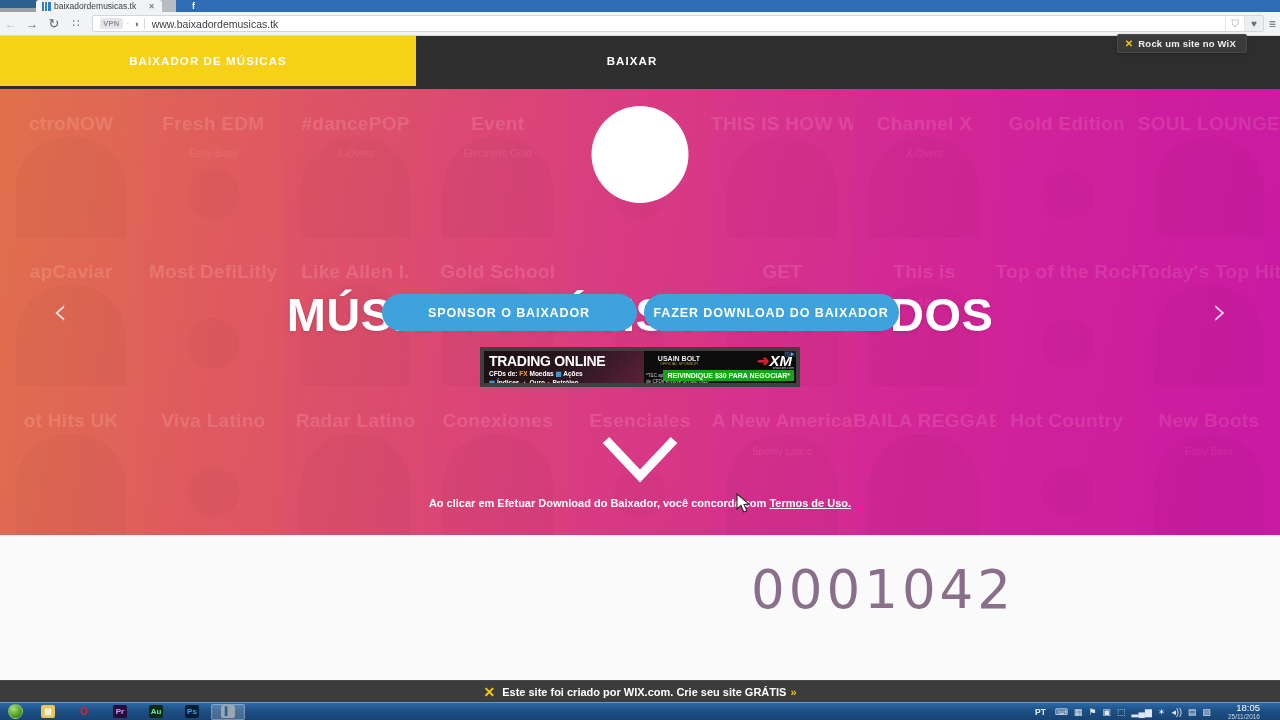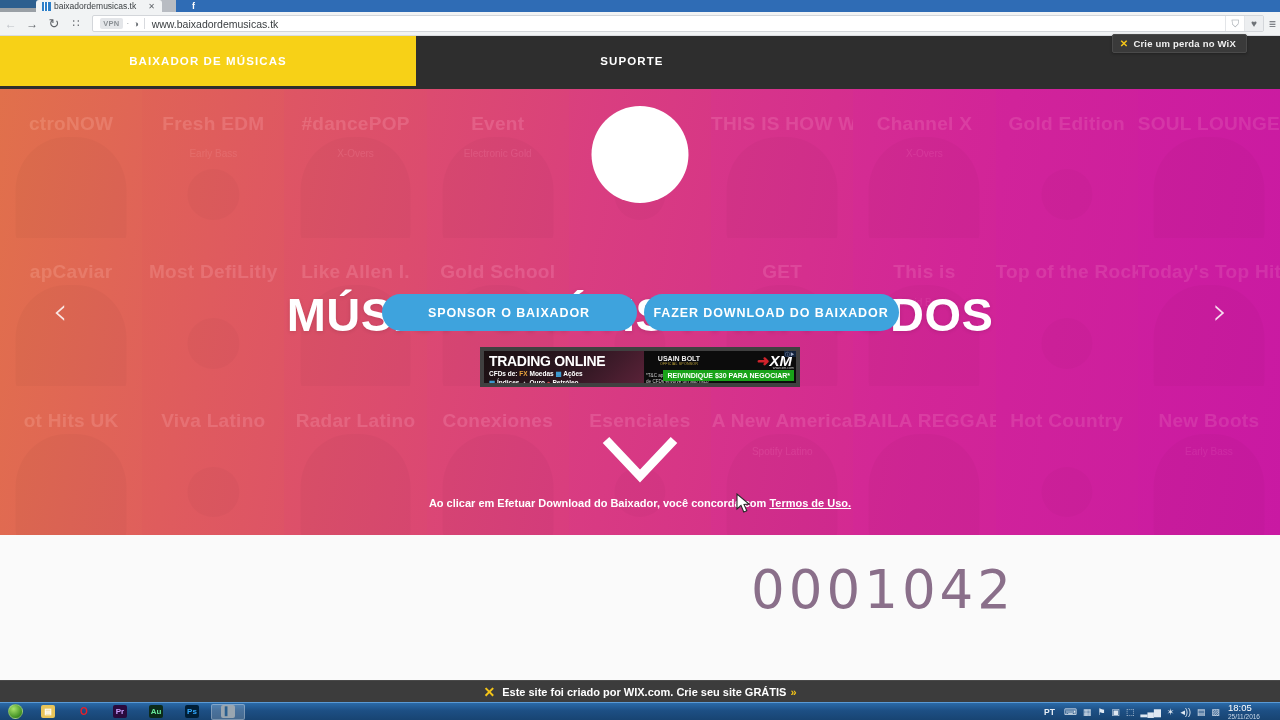--- a/index.html
+++ b/index.html
@@ -241,21 +241,21 @@
     width: 34px; height: 16px; margin: 0 1px; display: flex; align-items: center; justify-content: center;
     border-radius: 2px;
   }
   .tb-item.active { background: rgba(255,255,255,.2); border: 1px solid rgba(255,255,255,.28); }
   .tb-ico { font-size: 10px; font-weight: bold; color: #fff; }
   .tb-ico-box { width: 14px; height: 13px; border-radius: 2px; display:flex; align-items:center;
     justify-content:center; font-size: 8px; font-weight: bold; color: #fff; }
   .tb-tray { margin-left: auto; display: flex; align-items: center; padding-right: 20px; }
   .tb-lang { font-size: 8.5px; color: #e8eef5; font-weight: bold; margin-right: 6px; }
   .tb-tray-ico { margin: 0 3px; font-size: 9px; color: #dfe8f2; }
-  .tb-clock { font-size: 9.5px; color: #fff; margin-left: 5px; text-align: left; line-height: 9px; }
+  .tb-clock { font-size: 9.5px; color: #fff; margin-left: 14px; text-align: right; line-height: 9px; }
   .tb-date { font-size: 6.5px; color: #c9d8e8; }
 </style>
 </head>
 <body>
 
 <div class="browser-chrome">
 
   <div class="tabstrip">
     <div class="tabstrip-left-bar">
       <div class="tabstrip-left-bar2"></div>
@@ -286,26 +286,26 @@
         <span class="omni-icon-box">⛉</span>
         <span class="omni-icon-box filled">♥</span>
       </span>
     </div>
     <div class="navbtn navbtn-menu">≡</div>
   </div>
 </div>
 
 <div class="site-nav">
   <div class="nav-cell yellow">BAIXADOR DE MÚSICAS</div>
-  <div class="nav-cell bai">SUPORTE</div>
+  <div class="nav-cell bai">BAIXAR</div>
 </div>
 
 <div class="wix-badge">
   <span class="x">✕</span>
-  <span>Crie um perda no WiX</span>
+  <span>Rock um site no WiX</span>
 </div>
 
 <div class="hero">
   <div class="hero-collage" id="collage">
       <div class="tile" style="background: rgb(196, 97, 79);">
         <div class="blob"></div>
         <div class="tl-txt">ctroNOW</div>
       </div>
       <div class="tile" style="background: rgb(194, 86, 79);">
         <div class="blob2"></div>

